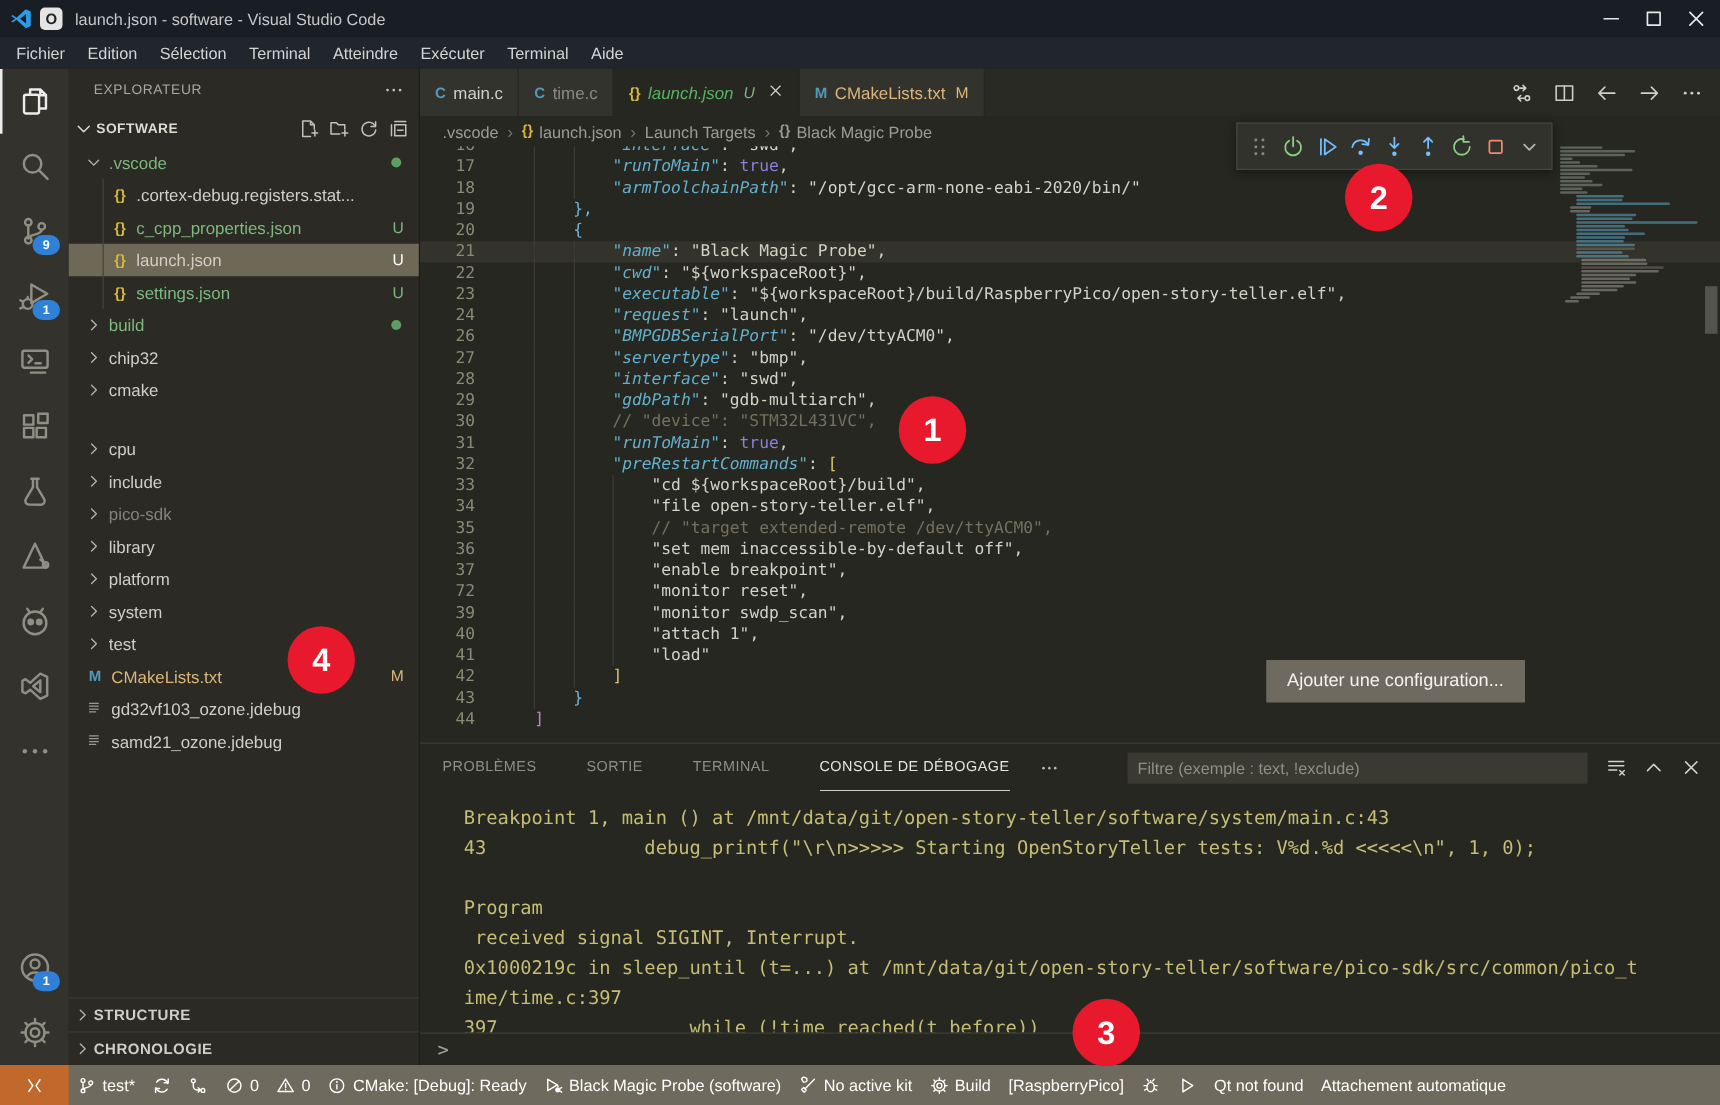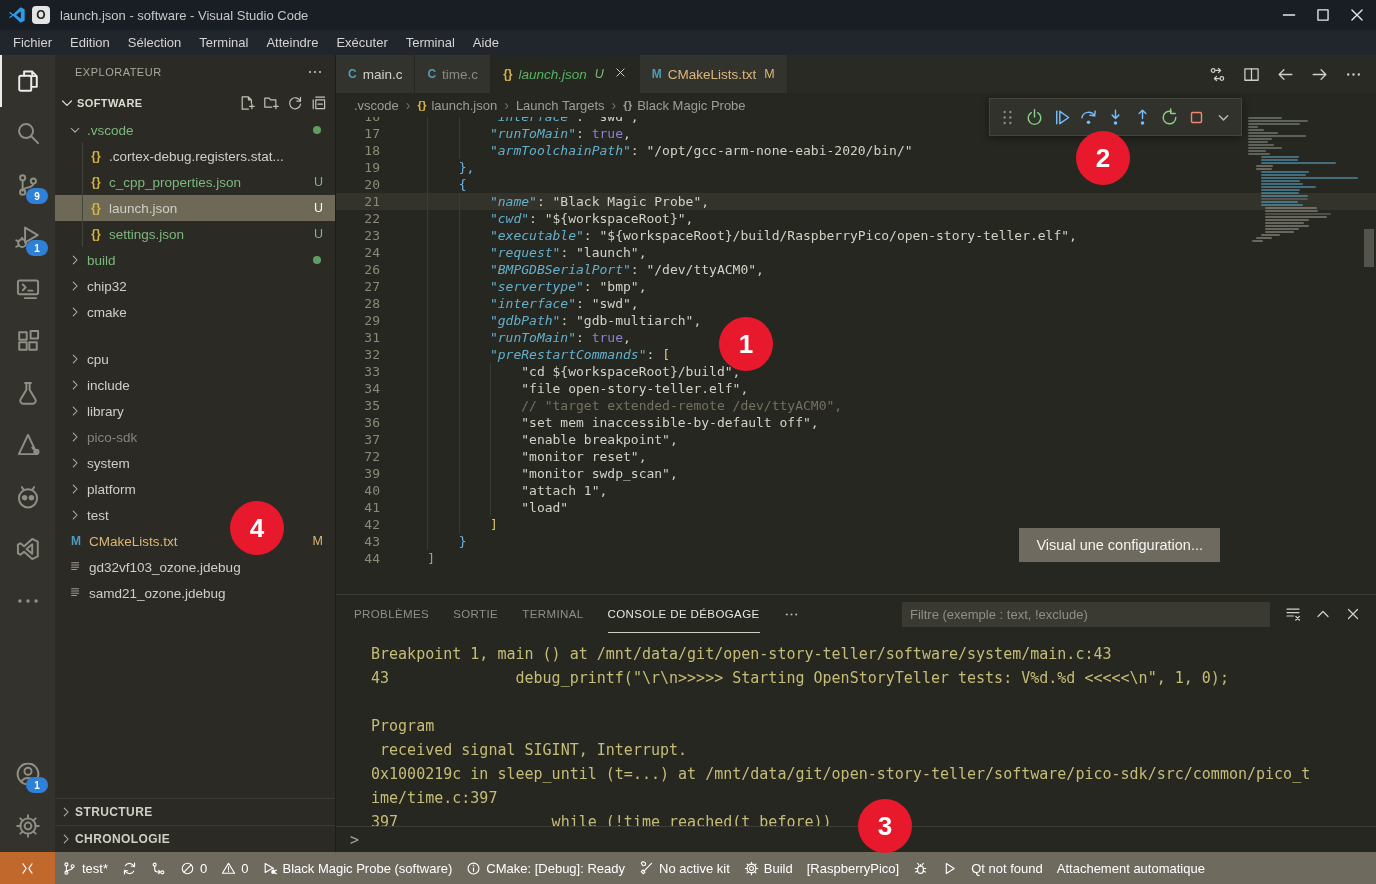--- a/index.html
+++ b/index.html
@@ -430,45 +430,45 @@
               </svg>
             </span>
             <span class="lbl c-white">include</span>
           </div>
           <div class="frow" style="padding-left: 12px;">
             <span class="icon chev">
               <svg viewBox="0 0 16 16" fill="none" stroke="currentColor" stroke-width="1.2" stroke-linecap="round" stroke-linejoin="round">
                 <path d="m6 3.6 4.4 4.4L6 12.4"></path>
               </svg>
             </span>
+            <span class="lbl c-gray">pico-sdk</span>
+          </div>
+          <div class="frow" style="padding-left: 12px;">
+            <span class="icon chev">
+              <svg viewBox="0 0 16 16" fill="none" stroke="currentColor" stroke-width="1.2" stroke-linecap="round" stroke-linejoin="round">
+                <path d="m6 3.6 4.4 4.4L6 12.4"></path>
+              </svg>
+            </span>
             <span class="lbl c-white">library</span>
           </div>
           <div class="frow" style="padding-left: 12px;">
             <span class="icon chev">
               <svg viewBox="0 0 16 16" fill="none" stroke="currentColor" stroke-width="1.2" stroke-linecap="round" stroke-linejoin="round">
                 <path d="m6 3.6 4.4 4.4L6 12.4"></path>
               </svg>
             </span>
-            <span class="lbl c-gray">pico-sdk</span>
+            <span class="lbl c-white">platform</span>
           </div>
           <div class="frow" style="padding-left: 12px;">
             <span class="icon chev">
               <svg viewBox="0 0 16 16" fill="none" stroke="currentColor" stroke-width="1.2" stroke-linecap="round" stroke-linejoin="round">
                 <path d="m6 3.6 4.4 4.4L6 12.4"></path>
               </svg>
             </span>
             <span class="lbl c-white">system</span>
-          </div>
-          <div class="frow" style="padding-left: 12px;">
-            <span class="icon chev">
-              <svg viewBox="0 0 16 16" fill="none" stroke="currentColor" stroke-width="1.2" stroke-linecap="round" stroke-linejoin="round">
-                <path d="m6 3.6 4.4 4.4L6 12.4"></path>
-              </svg>
-            </span>
-            <span class="lbl c-white">platform</span>
           </div>
           <div class="frow" style="padding-left: 12px;">
             <span class="icon chev">
               <svg viewBox="0 0 16 16" fill="none" stroke="currentColor" stroke-width="1.2" stroke-linecap="round" stroke-linejoin="round">
                 <path d="m6 3.6 4.4 4.4L6 12.4"></path>
               </svg>
             </span>
             <span class="lbl c-white">test</span>
           </div>
           <div class="frow" style="padding-left: 12px;">
@@ -636,20 +636,24 @@
               <span class="ln">27</span>
               <span class="lc"><span class="guide" style="left: 47.32px;"></span><span class="guide" style="left: 78.64px;"></span><span>            </span><span class="tk-k">"servertype"</span><span class="tk-p">: </span><span class="tk-s">"bmp"</span><span class="tk-p">,</span></span>
             </div>
             <div class="cl">
               <span class="ln">28</span>
               <span class="lc"><span class="guide" style="left: 47.32px;"></span><span class="guide" style="left: 78.64px;"></span><span>            </span><span class="tk-k">"interface"</span><span class="tk-p">: </span><span class="tk-s">"swd"</span><span class="tk-p">,</span></span>
             </div>
             <div class="cl">
               <span class="ln">29</span>
               <span class="lc"><span class="guide" style="left: 47.32px;"></span><span class="guide" style="left: 78.64px;"></span><span>            </span><span class="tk-k">"gdbPath"</span><span class="tk-p">: </span><span class="tk-s">"gdb-multiarch"</span><span class="tk-p">,</span></span>
+            </div>
+            <div class="cl">
+              <span class="ln">30</span>
+              <span class="lc"><span class="guide" style="left: 47.32px;"></span><span class="guide" style="left: 78.64px;"></span><span>            </span><span class="tk-c">// "device": "STM32L431VC",</span></span>
             </div>
             <div class="cl">
               <span class="ln">31</span>
               <span class="lc"><span class="guide" style="left: 47.32px;"></span><span class="guide" style="left: 78.64px;"></span><span>            </span><span class="tk-k">"runToMain"</span><span class="tk-p">: </span><span class="tk-w">true</span><span class="tk-p">,</span></span>
             </div>
             <div class="cl">
               <span class="ln">32</span>
               <span class="lc"><span class="guide" style="left: 47.32px;"></span><span class="guide" style="left: 78.64px;"></span><span>            </span><span class="tk-k">"preRestartCommands"</span><span class="tk-p">: </span><span class="tk-by">[</span></span>
             </div>
             <div class="cl">
@@ -743,21 +747,21 @@
             <div class="mrow" style="width: 29.1px; margin-left: 16.8px; background: rgba(200, 200, 190, 0.4);"></div>
             <div class="mrow" style="width: 19.65px; margin-left: 12.6px; background: rgba(200, 200, 190, 0.4);"></div>
             <div class="mrow" style="width: 15.45px; margin-left: 8.4px; background: rgba(200, 200, 190, 0.4);"></div>
             <div class="mrow" style="width: 11.25px; margin-left: 4.2px; background: rgba(200, 200, 190, 0.4);"></div>
           </div>
         <div id="vscroll">
             <div class="thumb"></div>
           </div>
       </div>
 
-      <button id="add-config-btn">Visual une configuration...</button>
+      <button id="add-config-btn">Ajouter une configuration...</button>
 
       <div id="debug-toolbar">
           <div class="dbg-btn">
             <span class="icon" style="color: rgb(138, 138, 133);">
               <svg viewBox="0 0 16 16" fill="none" stroke="currentColor" stroke-width="1.2" stroke-linecap="round" stroke-linejoin="round">
                 <circle cx="5.6" cy="3.4" r="1" fill="currentColor" stroke="none"></circle>
                 <circle cx="10.4" cy="3.4" r="1" fill="currentColor" stroke="none"></circle>
                 <circle cx="5.6" cy="8" r="1" fill="currentColor" stroke="none"></circle>
                 <circle cx="10.4" cy="8" r="1" fill="currentColor" stroke="none"></circle>
                 <circle cx="5.6" cy="12.6" r="1" fill="currentColor" stroke="none"></circle>
@@ -825,21 +829,21 @@
             <span class="icon" style="color: rgb(181, 181, 173);">
               <svg viewBox="0 0 16 16" fill="none" stroke="currentColor" stroke-width="1.2" stroke-linecap="round" stroke-linejoin="round">
                 <path d="m4.5 6.5 3.5 3.5 3.5-3.5"></path>
               </svg>
             </span>
           </div>
         </div>
 
       <div id="panel">
         <div id="panel-top">
-          <span id="ptabs" style="display:flex;height:100%;">
+          <span id="ptabs" style="display:flex;height:100%;gap:16px;">
               <span class="ptab">PROBLÈMES</span>
               <span class="ptab">SORTIE</span>
               <span class="ptab">TERMINAL</span>
               <span class="ptab active">CONSOLE DE DÉBOGAGE</span>
             </span>
           <span class="icon" id="ptab-more">
               <svg viewBox="0 0 16 16" fill="none" stroke="currentColor" stroke-width="1.2" stroke-linecap="round" stroke-linejoin="round">
                 <circle cx="3" cy="8" r="1.1" fill="currentColor" stroke="none"></circle>
                 <circle cx="8" cy="8" r="1.1" fill="currentColor" stroke="none"></circle>
                 <circle cx="13" cy="8" r="1.1" fill="currentColor" stroke="none"></circle>
@@ -925,36 +929,36 @@
             <path d="M8 2.4 14.5 13h-13z"></path>
             <path d="M8 6.2v3.4"></path>
             <circle cx="8" cy="11.4" r=".7" fill="currentColor" stroke="none"></circle>
           </svg>
         </span>
         <span>0</span>
       </div>
       <div class="sb-item">
         <span class="icon">
           <svg viewBox="0 0 16 16" fill="none" stroke="currentColor" stroke-width="1.2" stroke-linecap="round" stroke-linejoin="round">
+            <circle cx="8" cy="8" r="5.8"></circle>
+            <path d="M8 7.2v3.6"></path>
+            <circle cx="8" cy="4.9" r=".8" fill="currentColor" stroke="none"></circle>
+          </svg>
+        </span>
+        <span>CMake: [Debug]: Ready</span>
+      </div>
+      <div class="sb-item">
+        <span class="icon">
+          <svg viewBox="0 0 16 16" fill="none" stroke="currentColor" stroke-width="1.2" stroke-linecap="round" stroke-linejoin="round">
             <path d="M3.4 2.6 11.6 7.4 3.4 12.2z"></path>
             <circle cx="12" cy="11.6" r="2.2" fill="currentColor" stroke="none"></circle>
             <path d="M12 8.8v-1M14 10.4l1.4-.8M14 12.8l1.4.8"></path>
           </svg>
         </span>
         <span>Black Magic Probe (software)</span>
-      </div>
-      <div class="sb-item">
-        <span class="icon">
-          <svg viewBox="0 0 16 16" fill="none" stroke="currentColor" stroke-width="1.2" stroke-linecap="round" stroke-linejoin="round">
-            <circle cx="8" cy="8" r="5.8"></circle>
-            <path d="M8 7.2v3.6"></path>
-            <circle cx="8" cy="4.9" r=".8" fill="currentColor" stroke="none"></circle>
-          </svg>
-        </span>
-        <span>CMake: [Debug]: Ready</span>
       </div>
       <div class="sb-item">
         <span class="icon">
           <svg viewBox="0 0 16 16" fill="none" stroke="currentColor" stroke-width="1.2" stroke-linecap="round" stroke-linejoin="round">
             <path d="M13.4 2.6 5.2 10.8M4.6 13.6l-2.2-2.2 1.8-1.8 2.2 2.2z"></path>
             <path d="M2.4 2.2 4 5l2-.2 1-1-.2-2L4 .6z"></path>
           </svg>
         </span>
         <span>No active kit</span>
       </div>

